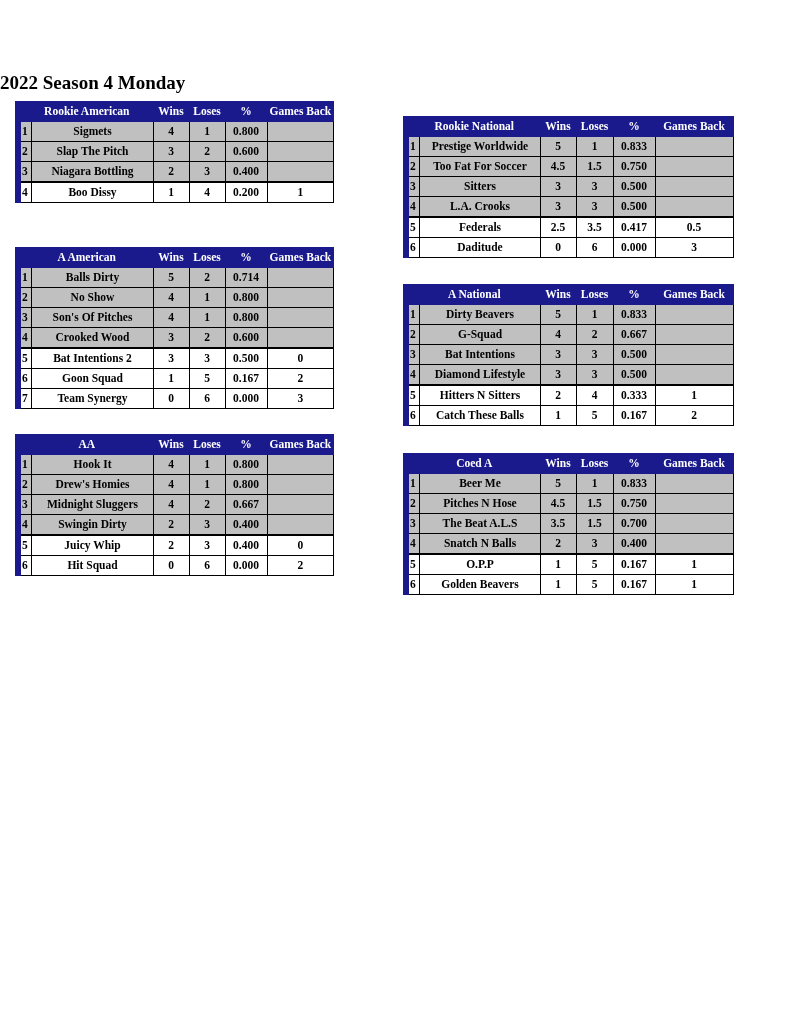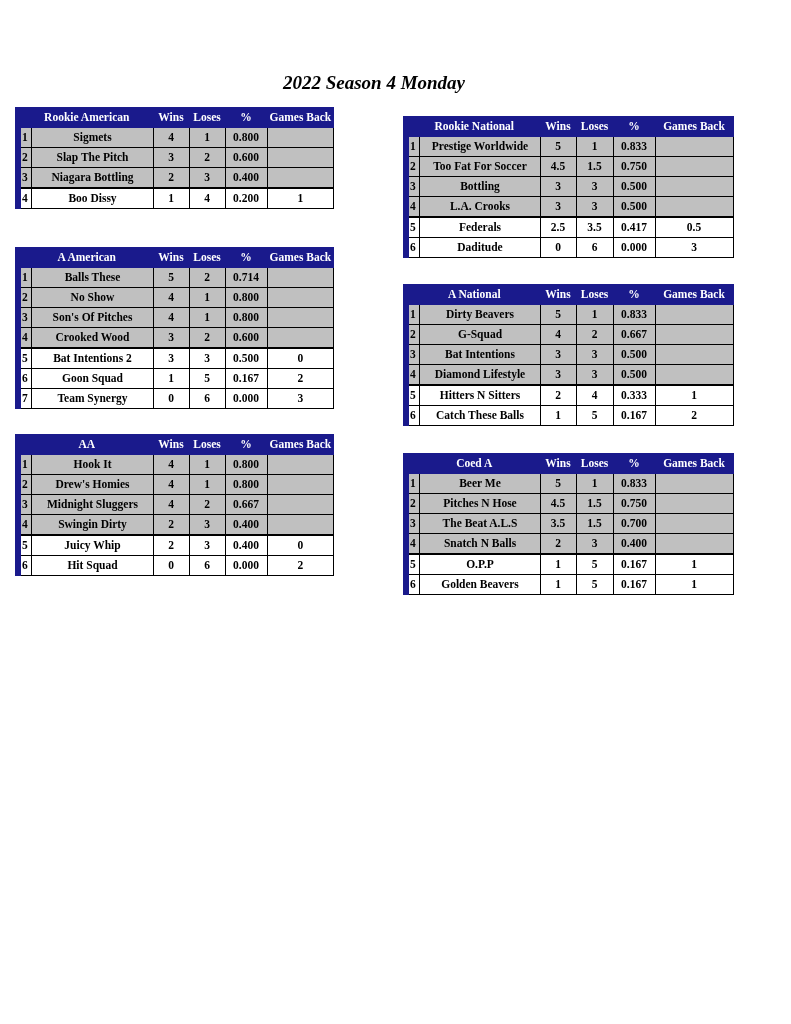--- a/index.html
+++ b/index.html
@@ -1,23 +1,22 @@
 <!DOCTYPE html>
 <html style="--hdr: #1a1a8c; --hdrtx: #ffffff; --rowbg: #c0c0c0; --cutbg: #ffffff;"><head>
 <meta charset="utf-8">
 <style>
   * { margin:0; padding:0; box-sizing:border-box; }
   html,body { width:791px; height:1024px; background:#ffffff; overflow:hidden; }
   body { font-family:"Liberation Serif", serif; position:relative; color:#000; }
 
   .title {
     position:absolute; top:72px; left:0; width:748px;
-    text-align:center; font-size:19px; font-weight:bold;
+    text-align:left; font-size:19px; font-weight:bold;
     font-family:"Liberation Serif", serif;
-    font-style:italic;
   }
 
   table.tbl {
     position:absolute;
     border-collapse:collapse;
     table-layout:fixed;
     border:1px solid #000;
     border-left:6px solid var(--hdr, #1a1a8c);
   }
   .tbl th, .tbl td {
@@ -46,21 +45,21 @@
   .tbl tr.reg + tr.cut td { border-top:2px solid #000; }
   td.rank { text-align:left; padding-left:1px; }
   td.team { text-align:center; padding-left:3px; }
   td.wins, td.loses, td.pct, td.gb { text-align:center; }
 </style>
 </head>
 <body>
 
 <div class="title">2022 Season 4 Monday</div>
 
-<table class="tbl" style="left:15px; top:107px;border-radius:21px;">
+<table class="tbl" style="left:15px; top:101px;border-radius:21px;">
   <colgroup>
     <col style="width:13px">
       <col style="width:122px">
       <col style="width:36px">
       <col style="width:36px">
       <col style="width:42px">
       <col style="width:66px">
   </colgroup>
   <thead>
     <tr>
@@ -137,21 +136,21 @@
       <tr class="reg">
         <td class="rank">2</td>
         <td class="team">Too Fat For Soccer</td>
         <td class="wins">4.5</td>
         <td class="loses">1.5</td>
         <td class="pct">0.750</td>
         <td class="gb"></td>
       </tr>
       <tr class="reg">
         <td class="rank">3</td>
-        <td class="team">Bottling</td>
+        <td class="team">Sitters</td>
         <td class="wins">3</td>
         <td class="loses">3</td>
         <td class="pct">0.500</td>
         <td class="gb"></td>
       </tr>
       <tr class="reg">
         <td class="rank">4</td>
         <td class="team">L.A. Crooks</td>
         <td class="wins">3</td>
         <td class="loses">3</td>
@@ -191,21 +190,21 @@
       <th colspan="2">A American</th>
       <th>Wins</th>
       <th>Loses</th>
       <th>%</th>
       <th>Games Back</th>
     </tr>
   </thead>
   <tbody>
       <tr class="reg">
         <td class="rank">1</td>
-        <td class="team">Balls These</td>
+        <td class="team">Balls Dirty</td>
         <td class="wins">5</td>
         <td class="loses">2</td>
         <td class="pct">0.714</td>
         <td class="gb"></td>
       </tr>
       <tr class="reg">
         <td class="rank">2</td>
         <td class="team">No Show</td>
         <td class="wins">4</td>
         <td class="loses">1</td>

